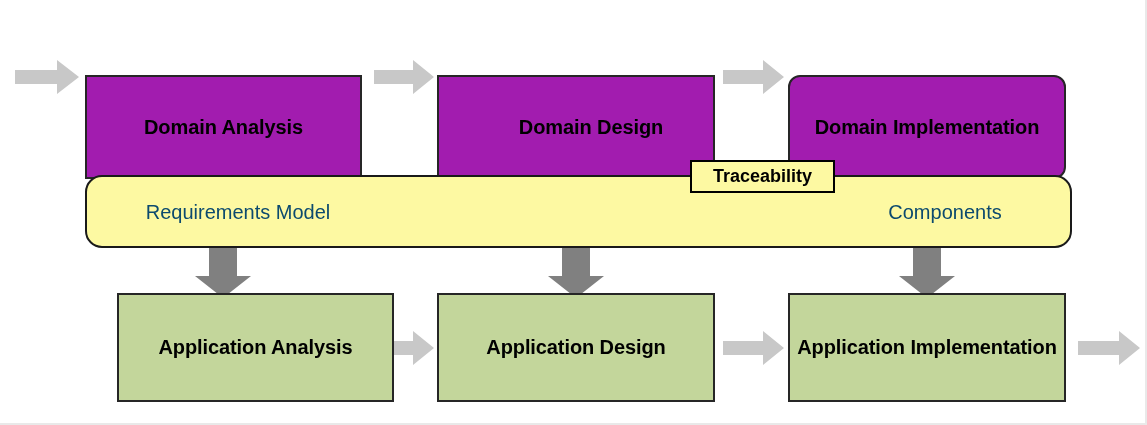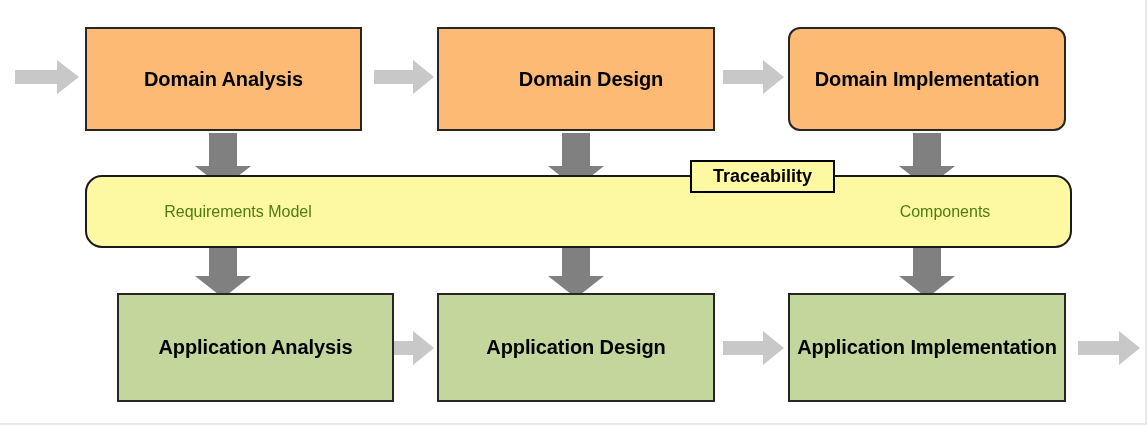--- a/index.html
+++ b/index.html
@@ -27,43 +27,43 @@
     display: flex;
     align-items: center;
     justify-content: center;
     text-align: center;
     font-weight: bold;
     font-size: 20px;
     line-height: 1.35;
     color: #000000;
     letter-spacing: -0.1px;
   }
-  .pbox.domain      { background: #fdba74; }
+  .pbox.domain      { background: #a21caf; margin-top: 48px; }
   .pbox.application { background: #c3d69b; }
 
   
   #asset-band {
     position: absolute;
     left: 85px;
     top: 175px;
     width: 987px;
     height: 73px;
     box-sizing: border-box;
     background: #fdf9a2;
     border: 2px solid #1a1a1a;
     border-radius: 17px;
   }
   .asset-label {
     position: absolute;
     top: 196px;
     height: 32px;
     line-height: 32px;
     text-align: center;
-    font-size: 16px;
-    color: #4d7c0f;
+    font-size: 20px;
+    color: #0c4a6e;
     white-space: nowrap;
   }
 
   
   #traceability-box {
     position: absolute;
     left: 690px;
     top: 160px;
     width: 145px;
     height: 33px;

